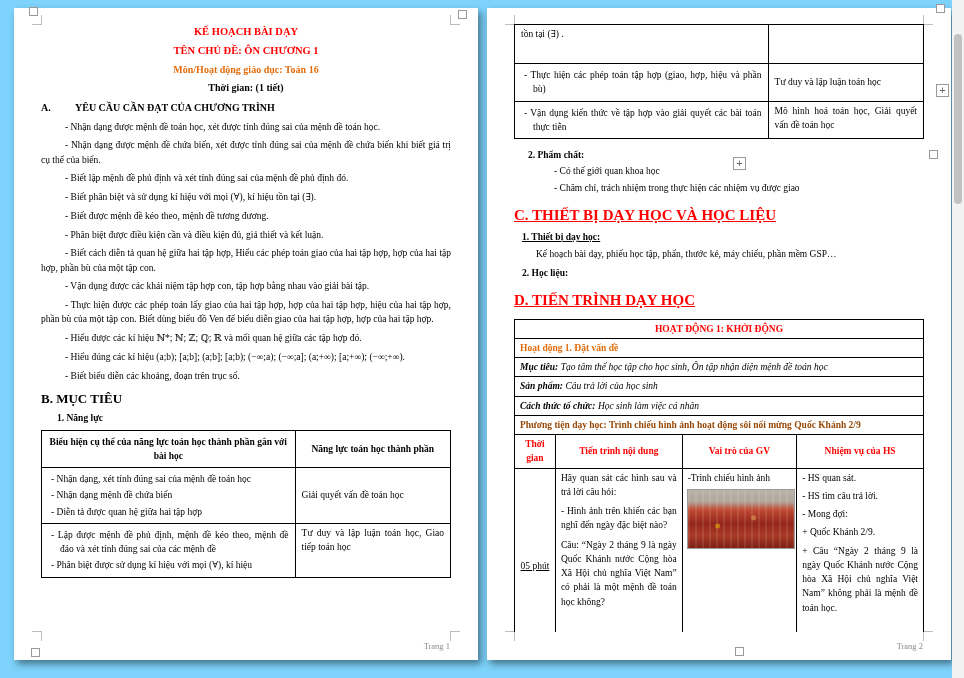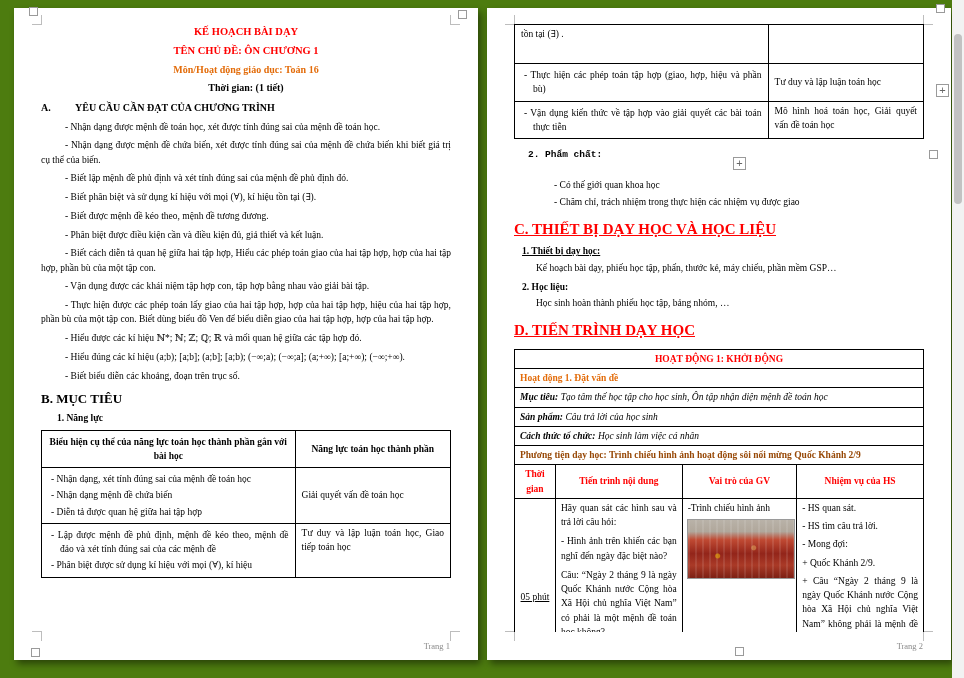--- a/index.html
+++ b/index.html
@@ -2,21 +2,21 @@
 <html><head>
 <meta charset="utf-8">
 <style>
   html,body{margin:0;padding:0;}
   body{
     width:964px;height:678px;overflow:hidden;
     background:#7d7d7d;
     font-family:"Liberation Serif","DejaVu Serif",serif;
     -webkit-font-smoothing:antialiased;
   }
-  .canvas{position:relative;width:964px;height:678px;background:#4d7c0f;overflow:hidden;}
+  .canvas{position:relative;width:964px;height:678px;background:#7dd3fc;overflow:hidden;}
 
   .page{
     position:absolute;top:8px;width:464px;height:652px;background:#fff;
     box-shadow:3px 4px 7px rgba(0,0,0,.45);
   }
   .page-1{left:14px;}
   .page-2{left:487px;}
 
   .content{
     position:absolute;left:27px;right:27px;top:16px;bottom:28px;
@@ -44,21 +44,21 @@
 
   .req{margin:0 0 4.5px 0;text-indent:24px;}
 
   table{width:100%;border-collapse:collapse;table-layout:fixed;}
   td{border:1px solid #000;padding:2px 6px;vertical-align:top;font-size:9.5px;}
   .tbl1 td.hdr{font-weight:bold;text-align:center;vertical-align:middle;padding:4px 6px;}
   .titem{padding-left:12px;text-indent:-9px;margin:2px 0;text-align:justify;}
   td.vmid{vertical-align:middle;}
 
   .cont-left{height:34px;}
-  .pc-title{font-weight:bold;margin:9px 0 16px 14px;text-align:left;font-family:Liberation Mono, monospace;}
+  .pc-title{font-weight:bold;margin:9px 0 2px 14px;text-align:left;}
   .pc-item{margin:2px 0 2px 40px;text-align:left;}
 
   .hC{color:#FF0000;font-weight:bold;text-decoration:underline;margin:9px 0 4px 0;text-align:left;font-size:15px;}
   .c-label{font-weight:bold;text-decoration:underline;margin:4px 0 2px 8px;text-align:left;}
   .c-label2{font-weight:bold;margin:5px 0 2px 8px;text-align:left;}
   .c-text{margin:0 0 3px 22px;text-align:left;}
 
   .act{margin-top:7px;}
   .act td{padding:2px 5px;}
   .act .a-hdr{color:#FF0000;font-weight:bold;text-align:center;}
@@ -195,21 +195,20 @@
         </table>
 
       <p class="pc-title">2.  Phẩm chất:</p>
       <p class="pc-item">- Có thế giới quan khoa học</p>
       <p class="pc-item">- Chăm chỉ, trách nhiệm trong thực hiện các nhiệm vụ được giao</p>
 
       <p class="hC">C. THIẾT BỊ DẠY HỌC VÀ HỌC LIỆU</p>
       <p class="c-label">1. Thiết bị dạy học:</p>
       <p class="c-text">Kế hoạch bài dạy, phiếu học tập, phấn, thước kẻ, máy chiếu, phần mềm GSP…</p>
       <p class="c-label2">2. Học liệu:</p>
-      <p class="c-text">Học sinh hoàn thành phiếu học tập, bảng nhóm, …</p>
 
       <p class="hC">D. TIẾN TRÌNH DẠY HỌC</p>
 
       <table class="act">
         <colgroup>
             <col style="width:10%">
             <col style="width:31%">
             <col style="width:28%">
             <col style="width:31%">
           </colgroup>

